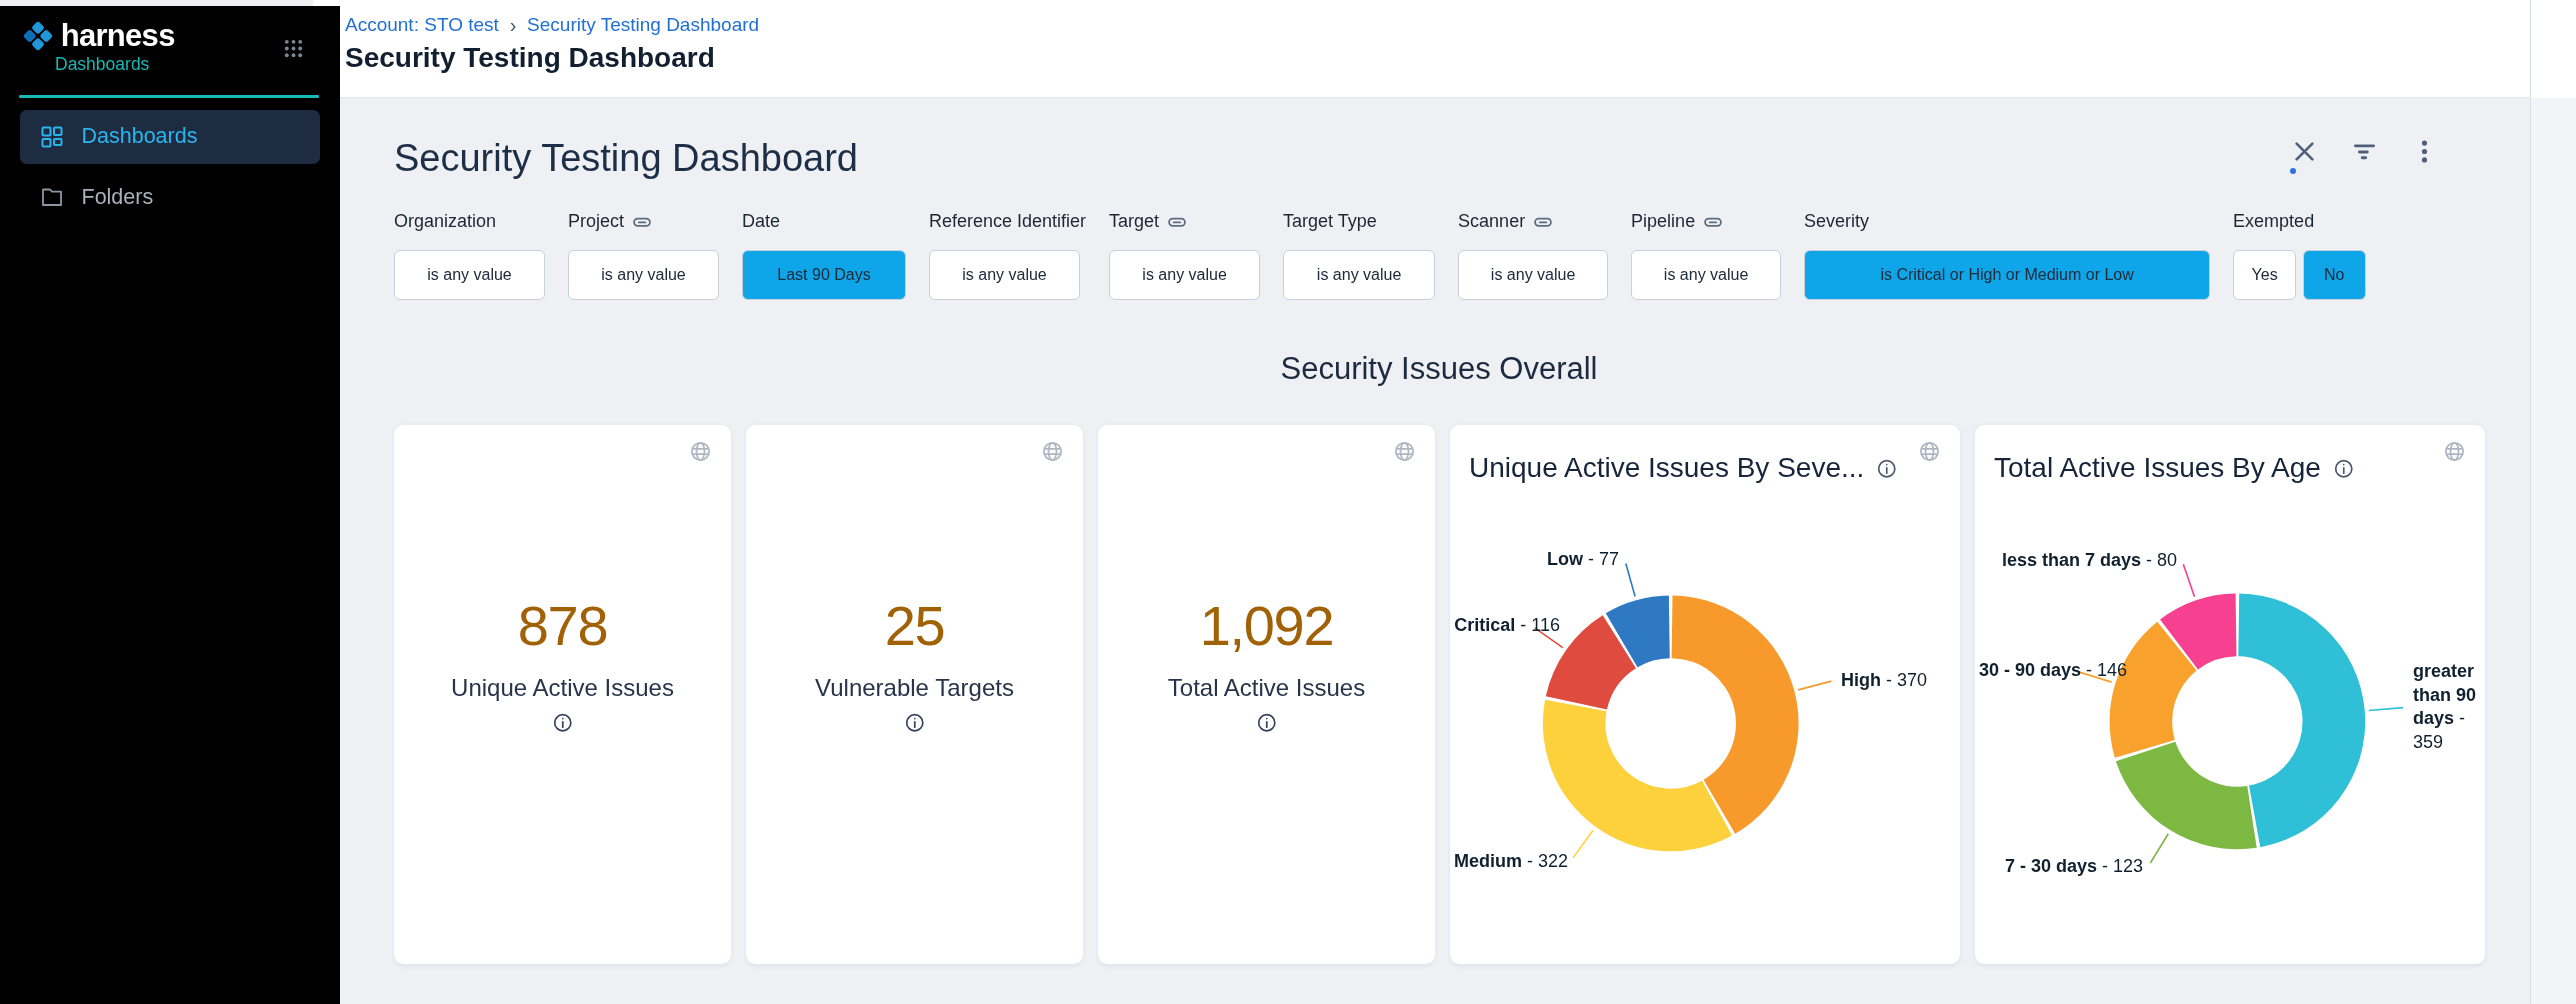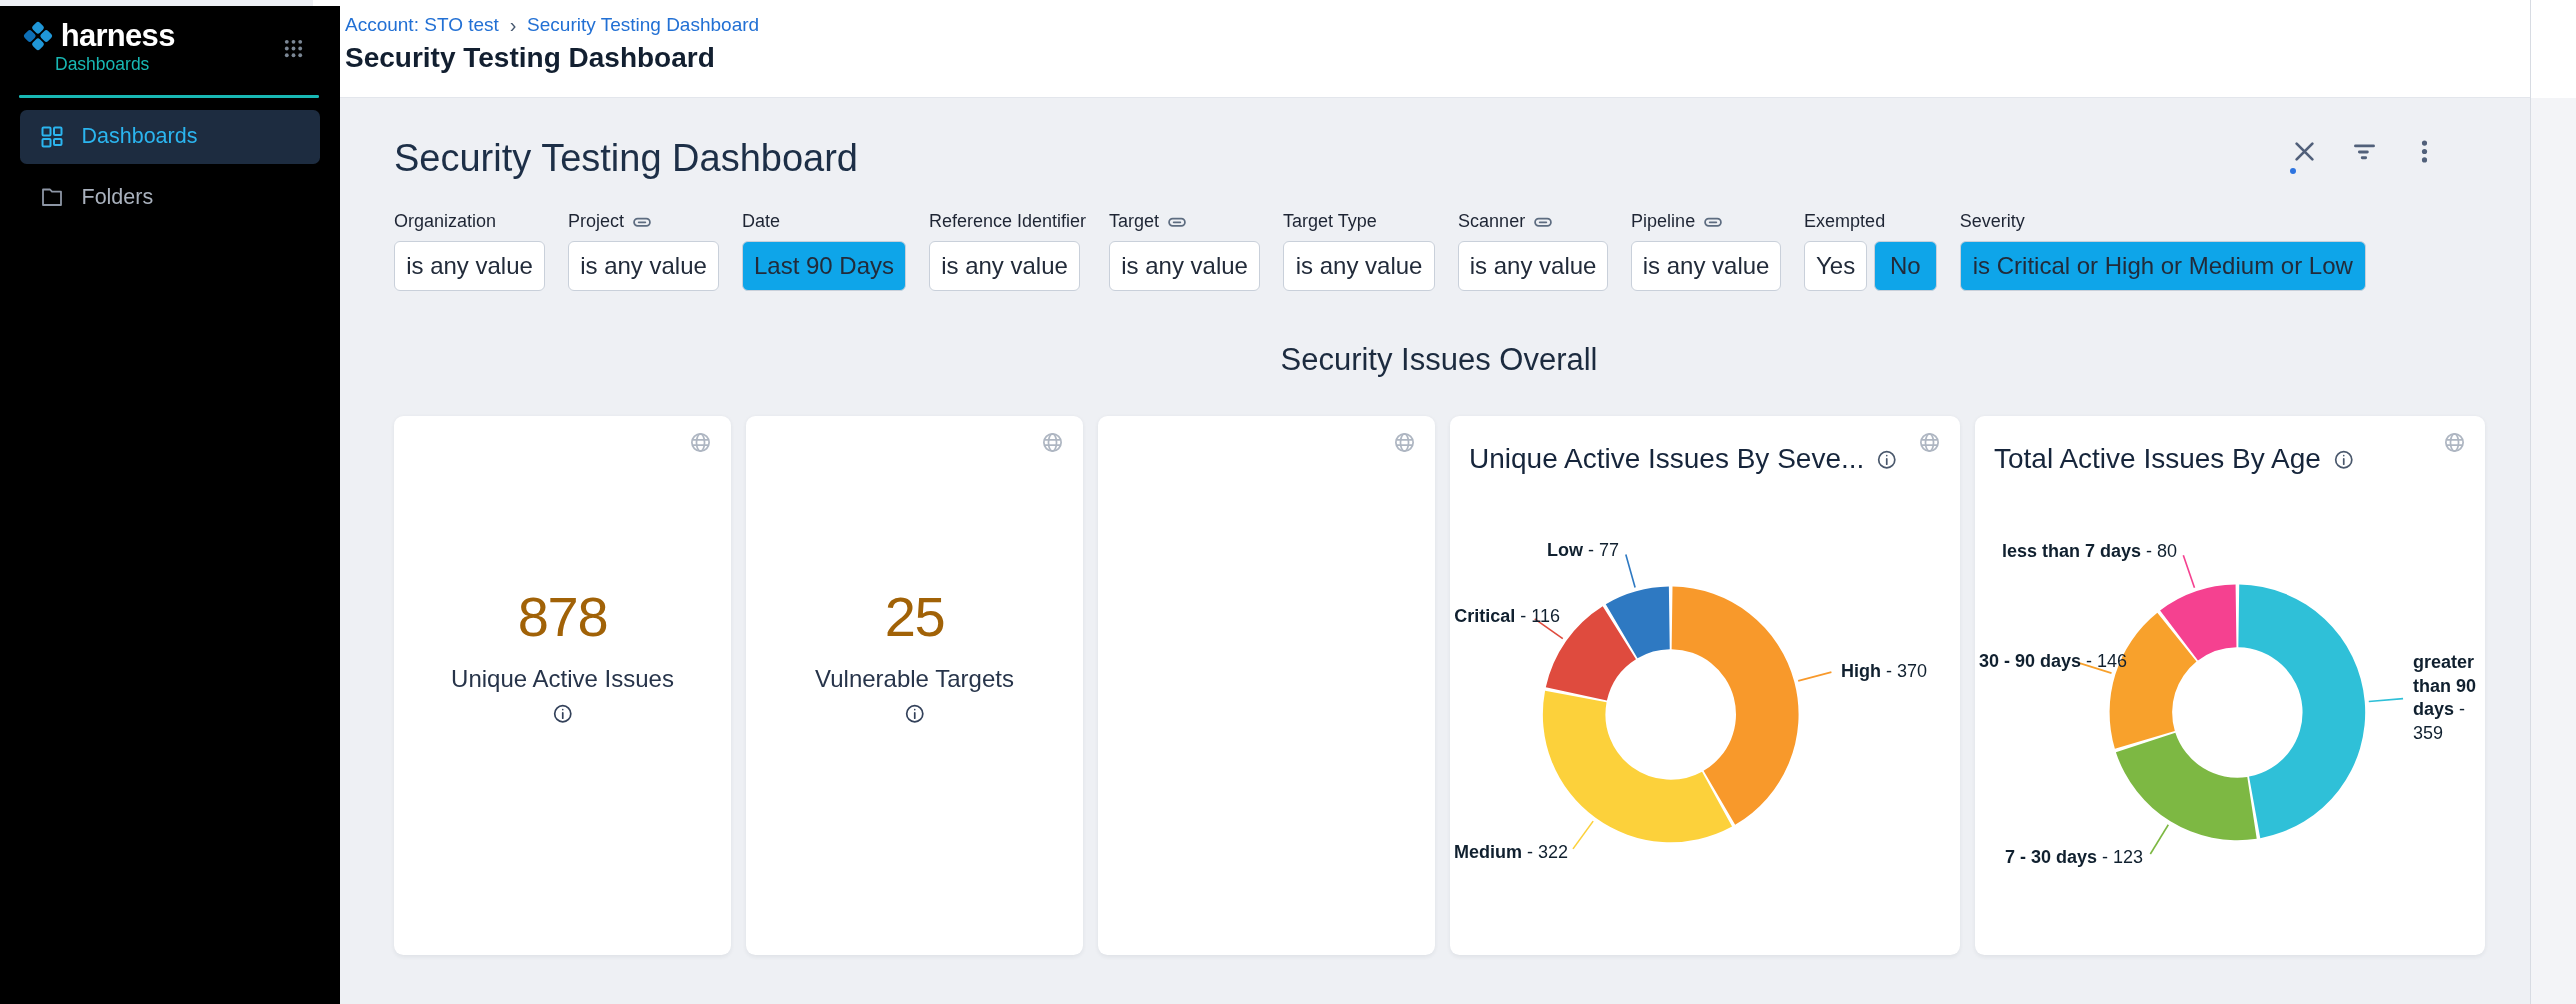--- a/index.html
+++ b/index.html
@@ -32,21 +32,21 @@
   #dash-title { margin:39px 0 0 81px; font-size:38px; font-weight:400; color:#1d2f47; }
 
   #toolbar { position:absolute; top:39px; right:92px; display:flex; gap:32px; align-items:center; }
   .tool-btn { width:28px; height:28px; display:flex; align-items:center; justify-content:center; cursor:pointer; }
   #cursor-dot { position:absolute; left:1977px; top:70px; width:6px; height:6px; border-radius:50%; background:#2d74e0; }
 
   
   #filters { display:flex; gap:23px; margin:31px 0 0 81px; align-items:flex-start; }
   .filter-group { display:flex; flex-direction:column; }
   .filter-label { display:flex; align-items:center; gap:8px; font-size:18px; color:#1e2534; margin-bottom:9.4px; white-space:nowrap; }
-  .filter-field { height:50px; border:1.3px solid #c9d0da; border-radius:6px; background:#ffffff; display:flex; align-items:center; justify-content:center; font-size:24px; color:#222b3a; padding:0 9.4px; white-space:nowrap; cursor:pointer; }
+  .filter-field { height:50px; border:1.3px solid #c9d0da; border-radius:6px; background:#ffffff; display:flex; align-items:center; justify-content:center; font-size:16px; color:#222b3a; padding:0 9.4px; white-space:nowrap; cursor:pointer;margin-top:9px; }
   .filter-field.hl { background:#0ea5e9; }
   .toggle-row { display:flex; gap:6.7px; }
 
   
   #section-title { width:2090px; margin:51px 0 0 81px; text-align:center; font-size:31px; font-weight:400; color:#1c2b3f; }
   #cards { display:flex; gap:15px; margin:38px 0 0 81px; }
   .card { position:relative; background:#ffffff; border-radius:9.4px; height:539px; box-shadow:0 1.3px 4px rgba(29,41,57,.07); }
   .card.stat { width:337px; }
   .card.chart { width:510px; }
   .globe-btn { position:absolute; top:15px; right:19px; cursor:pointer; }
@@ -224,32 +224,32 @@
               <svg width="20" height="20" viewBox="0 0 24 24" fill="none" stroke="#5d6c80" stroke-width="2.1" stroke-linecap="round">
                 <rect x="2.5" y="8" width="19" height="8.6" rx="4.3"></rect>
                 <path d="M8 12.3h8"></path>
               </svg>
             </span>
           </div>
           <div class="filter-field" style="width: 150px;">is any value</div>
         </div>
         <div class="filter-group">
           <div class="filter-label">
+            <span>Severity</span>
+          </div>
+          <div class="filter-field hl" style="width: 406px;">is Critical or High or Medium or Low</div>
+        </div>
+        <div class="filter-group">
+          <div class="filter-label">
             <span>Exempted</span>
           </div>
           <div class="toggle-row">
             <div class="filter-field" style="width: 63px;">Yes</div>
             <div class="filter-field hl" style="width: 63px;">No</div>
           </div>
-        </div>
-        <div class="filter-group">
-          <div class="filter-label">
-            <span>Severity</span>
-          </div>
-          <div class="filter-field hl" style="width: 406px;">is Critical or High or Medium or Low</div>
         </div>
       </div>
 
     <h3 id="section-title">Security Issues Overall</h3>
 
     <div id="cards">
         <div class="card stat">
           <span class="globe-btn"><svg width="23" height="23" viewBox="0 0 24 24" fill="none" stroke="#aeb6c2" stroke-width="1.8">
               <circle cx="12" cy="12" r="9"></circle>
               <ellipse cx="12" cy="12" rx="4.2" ry="9"></ellipse>
@@ -288,20 +288,33 @@
               </span>
             </div>
           </div>
         </div>
         <div class="card stat">
           <span class="globe-btn"><svg width="23" height="23" viewBox="0 0 24 24" fill="none" stroke="#aeb6c2" stroke-width="1.8">
               <circle cx="12" cy="12" r="9"></circle>
               <ellipse cx="12" cy="12" rx="4.2" ry="9"></ellipse>
               <path d="M3.6 9.2h16.8M3.6 14.8h16.8"></path>
             </svg></span>
+          <div class="stat-body">
+            <div class="stat-value">1,092</div>
+            <div class="stat-label">
+              <span>Total Active Issues</span>
+              <span class="info-icon">
+                <svg width="21.5" height="21.5" viewBox="0 0 24 24" fill="none" stroke="currentColor" stroke-width="1.9">
+                  <circle cx="12" cy="12" r="9"></circle>
+                  <path d="M12 11v6" stroke-linecap="round"></path>
+                  <circle cx="12" cy="7.4" r="0.9" fill="currentColor" stroke="none"></circle>
+                </svg>
+              </span>
+            </div>
+          </div>
         </div>
         <div class="card chart">
           <div class="chart-title">
             <span>Unique Active Issues By Seve...</span>
             <span class="info-icon">
               <svg width="21.5" height="21.5" viewBox="0 0 24 24" fill="none" stroke="currentColor" stroke-width="1.9">
                 <circle cx="12" cy="12" r="9"></circle>
                 <path d="M12 11v6" stroke-linecap="round"></path>
                 <circle cx="12" cy="7.4" r="0.9" fill="currentColor" stroke="none"></circle>
               </svg>

